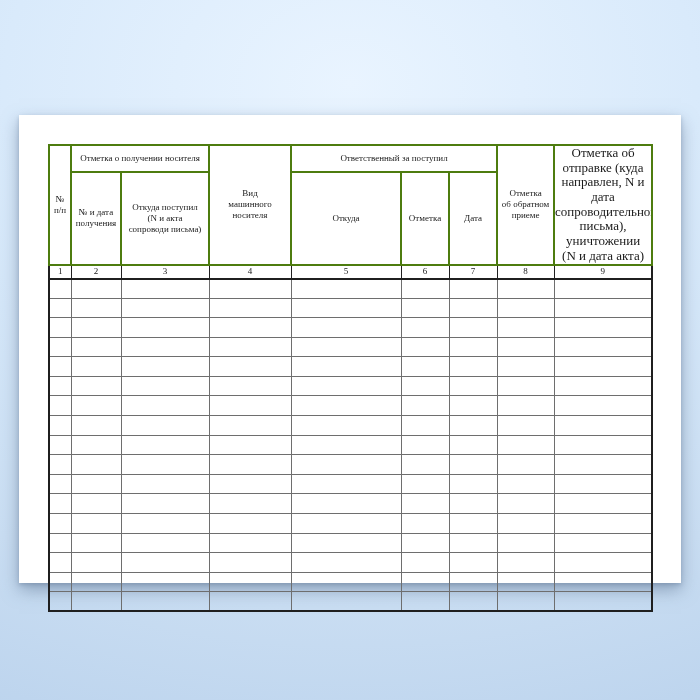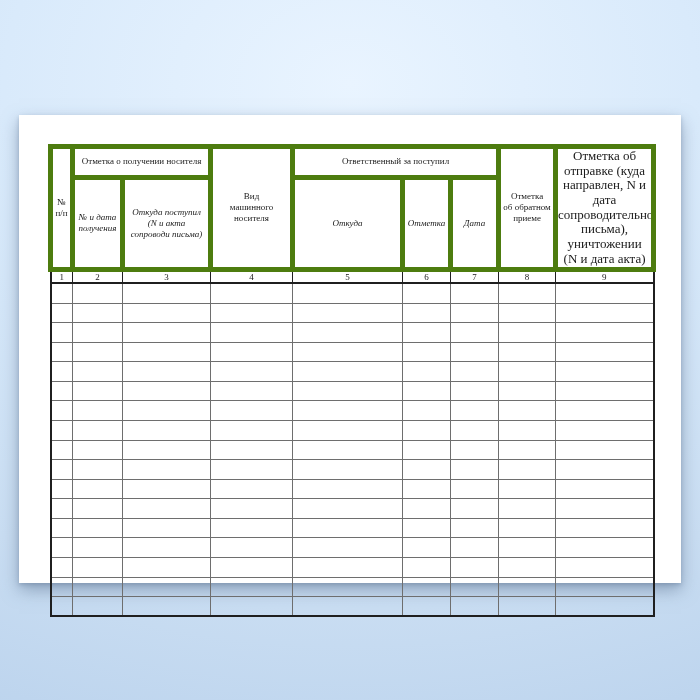--- a/index.html
+++ b/index.html
@@ -18,29 +18,29 @@
     box-shadow: 0 7px 16px rgba(92,116,146,0.55), 0 2px 4px rgba(92,116,146,0.35);
   }
   table.register {
     position: absolute; left: 29px; top: 29px;
     width: 603px; height: 409px;
     border-collapse: collapse; table-layout: fixed;
     border: 2px solid #1f1f1f;
     color: #1a1a1a;
   }
   thead th, thead td {
-    border: 5px solid #4d7c0f;
+    border: 2px solid #4d7c0f;
     font-weight: normal;
     font-size: 9px; line-height: 1.22;
     text-align: center; vertical-align: middle;
     white-space: pre-line; padding: 0 1px;
     overflow: hidden;
   }
   tr.group-row { height: 14px; }
-  tr.sub-row { height: 48px; font-style: italic; }
+  tr.sub-row { height: 48px; }
   tr.num-row { height: 14px; }
   tr.num-row td {
     border: 1px solid #1f1f1f;
     border-bottom: 2px solid #1f1f1f;
     font-size: 9px; text-align: center; vertical-align: middle;
     padding: 0;
   }
   th.dispatch-note {
     font-size: 13px; line-height: 1.13; padding: 0;
   }

